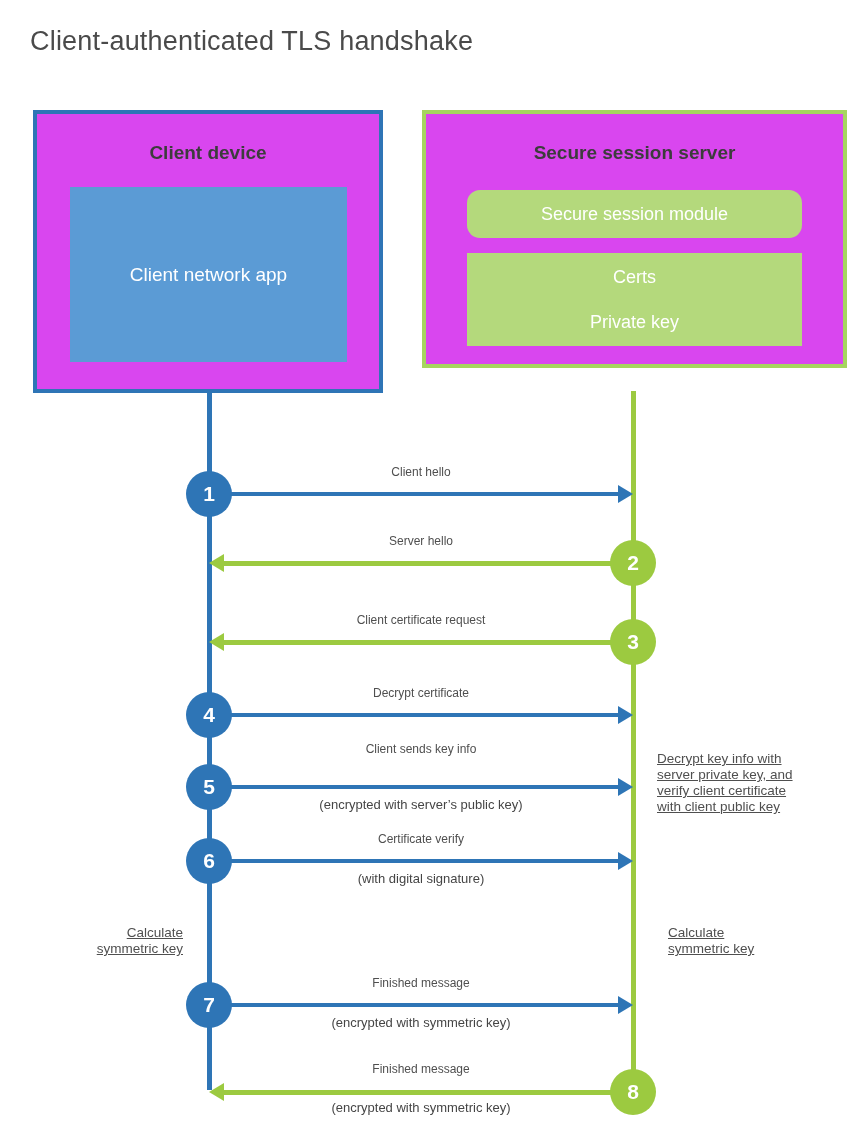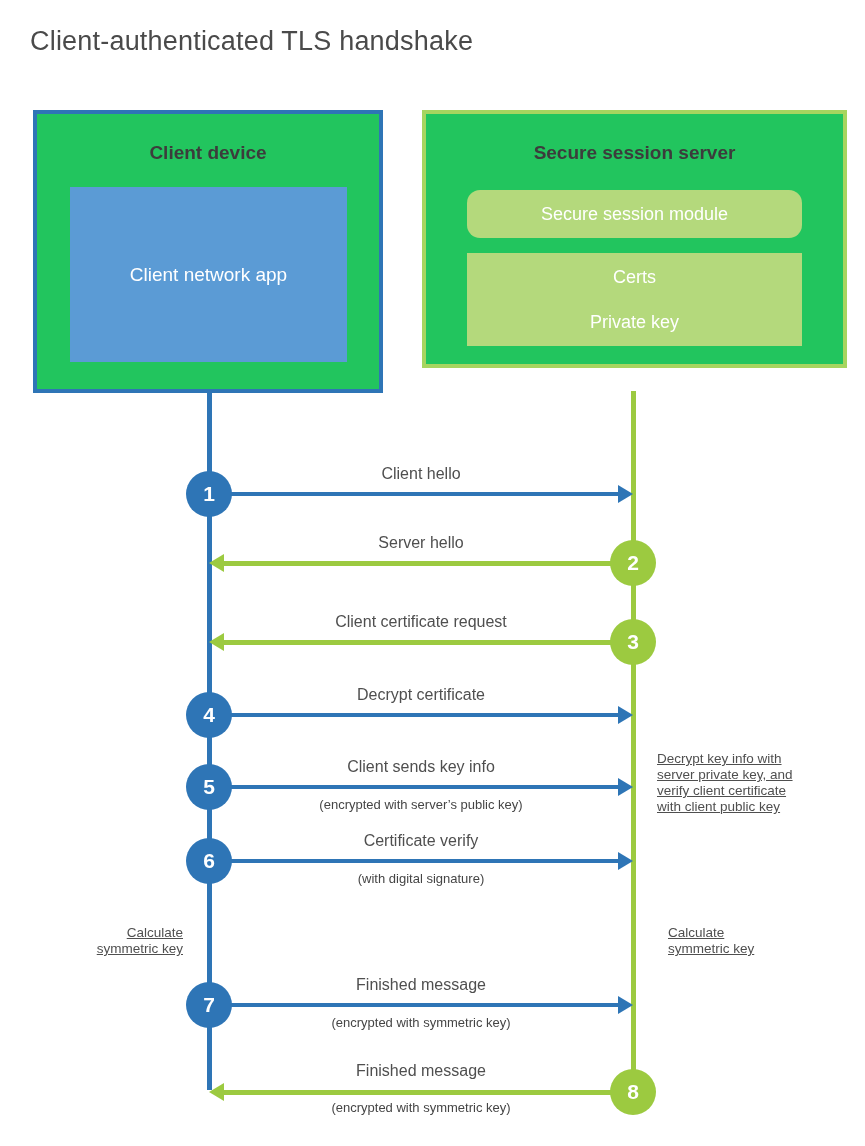--- a/index.html
+++ b/index.html
@@ -2,21 +2,21 @@
 <html><head>
 <meta charset="utf-8">
 <style>
   html,body{margin:0;padding:0;background:#ffffff;}
   body{font-family:"Liberation Sans", sans-serif;}
   #canvas{position:relative;width:865px;height:1146px;background:#ffffff;overflow:hidden;}
 
   .title{position:absolute;left:30px;top:26px;font-size:27px;font-weight:300;color:#4a4a4a;letter-spacing:.2px;}
 
   
-  .box{position:absolute;background:#22c55e;box-sizing:border-box;}
+  .box{position:absolute;background:#d946ef;box-sizing:border-box;}
   .client-box{left:33px;top:110px;width:350px;height:283px;border:4px solid #2e75b6;}
   .server-box{left:422px;top:110px;width:425px;height:258px;border:4px solid #a6d55f;}
   .box-title{position:absolute;left:0;right:0;top:28px;text-align:center;font-size:19px;font-weight:bold;color:#3c3c3c;}
   .app-box{position:absolute;left:33px;top:73px;width:277px;height:175px;background:#5b9bd5;
            display:flex;align-items:center;justify-content:center;text-align:center;
            color:#ffffff;font-size:19px;line-height:26px;padding:0 40px;box-sizing:border-box;}
   .bar{position:absolute;left:41px;width:335px;height:48px;background:#b4d97c;
        display:flex;align-items:center;justify-content:center;color:#ffffff;font-size:18px;}
   .bar-1{top:76px;border-radius:13px;} .bar-2{top:139px;} .bar-3{top:184px;}
 
@@ -37,21 +37,21 @@
   .shaft.blue{background:#2e75b6;left:209px;width:410px;}
   .shaft.green{background:#9cca40;left:223px;width:410px;height:5px;}
   .head{position:absolute;width:0;height:0;z-index:2;}
   .head.right{border-top:9px solid transparent;border-bottom:9px solid transparent;
               border-left:15px solid #2e75b6;left:618px;}
   .head.left{border-top:9px solid transparent;border-bottom:9px solid transparent;
              border-right:15px solid #9cca40;left:209px;}
 
   
   .msg{position:absolute;left:230px;width:382px;text-align:center;color:#4f4f4f;}
-  .msg.main{font-size:16px;}
+  .msg.main{font-size:12px;}
   .msg.sub{font-size:13px;color:#454545;}
 
   
   .note{position:absolute;font-size:13.5px;line-height:16px;color:#4f4f4f;white-space:pre-line;text-decoration:underline;}
   .note.decrypt{left:657px;top:751px;width:180px;text-align:left;}
   .note.calc-left{left:43px;top:925px;width:140px;text-align:right;}
   .note.calc-right{left:668px;top:925px;width:140px;text-align:left;}
 </style>
 </head>
 <body>
@@ -99,21 +99,21 @@
   <div class="msg main" style="top:613px">Client certificate request</div>
 
   <div class="badge blue" style="top:692px">4</div>
   <div class="shaft blue" style="top:713px"></div>
   <div class="head right" style="top:706px"></div>
   <div class="msg main" style="top:686px">Decrypt certificate</div>
 
   <div class="badge blue" style="top:764px">5</div>
   <div class="shaft blue" style="top:785px"></div>
   <div class="head right" style="top:778px"></div>
-  <div class="msg main" style="top:758px">Client sends key info</div>
+  <div class="msg main" style="top:742px">Client sends key info</div>
   <div class="msg sub" style="top:797px">(encrypted with server’s public key)</div>
 
   <div class="badge blue" style="top:838px">6</div>
   <div class="shaft blue" style="top:859px"></div>
   <div class="head right" style="top:852px"></div>
   <div class="msg main" style="top:832px">Certificate verify</div>
   <div class="msg sub" style="top:871px">(with digital signature)</div>
 
   <div class="badge blue" style="top:982px">7</div>
   <div class="shaft blue" style="top:1003px"></div>

